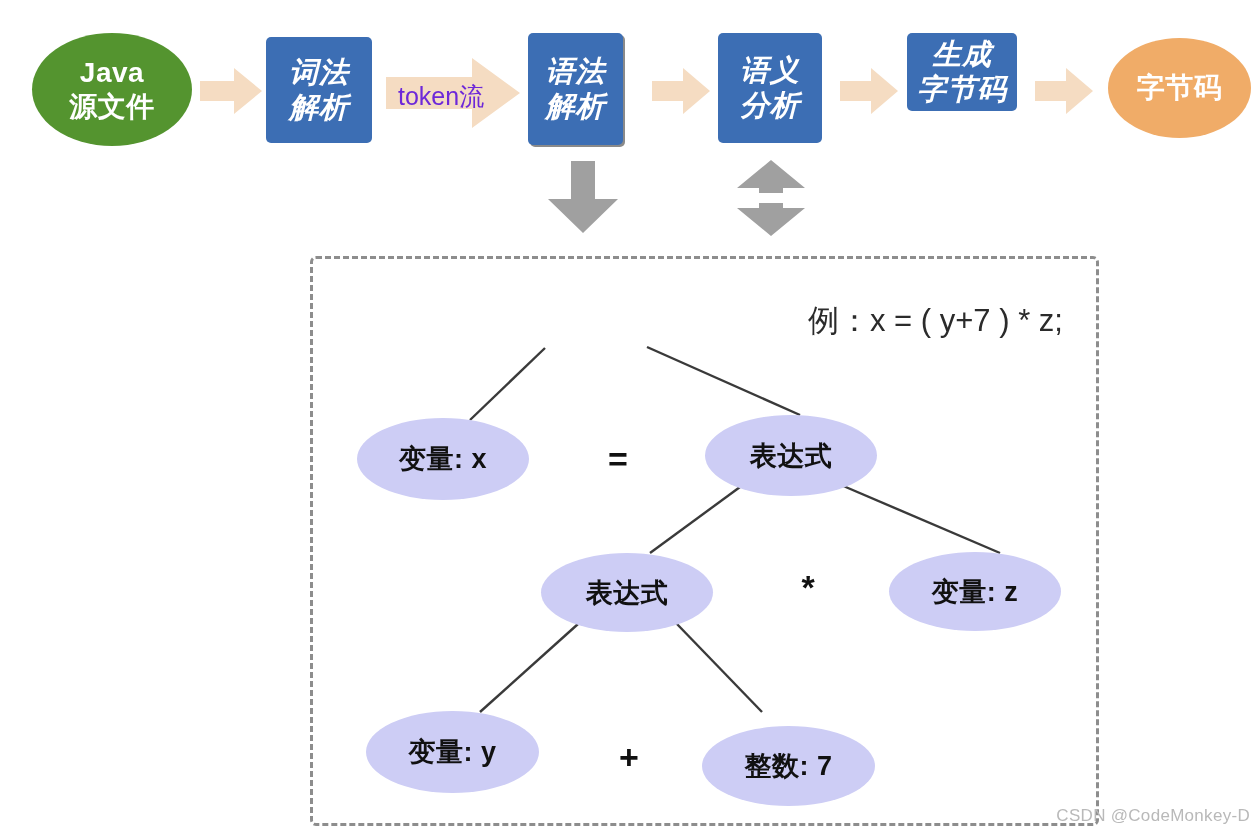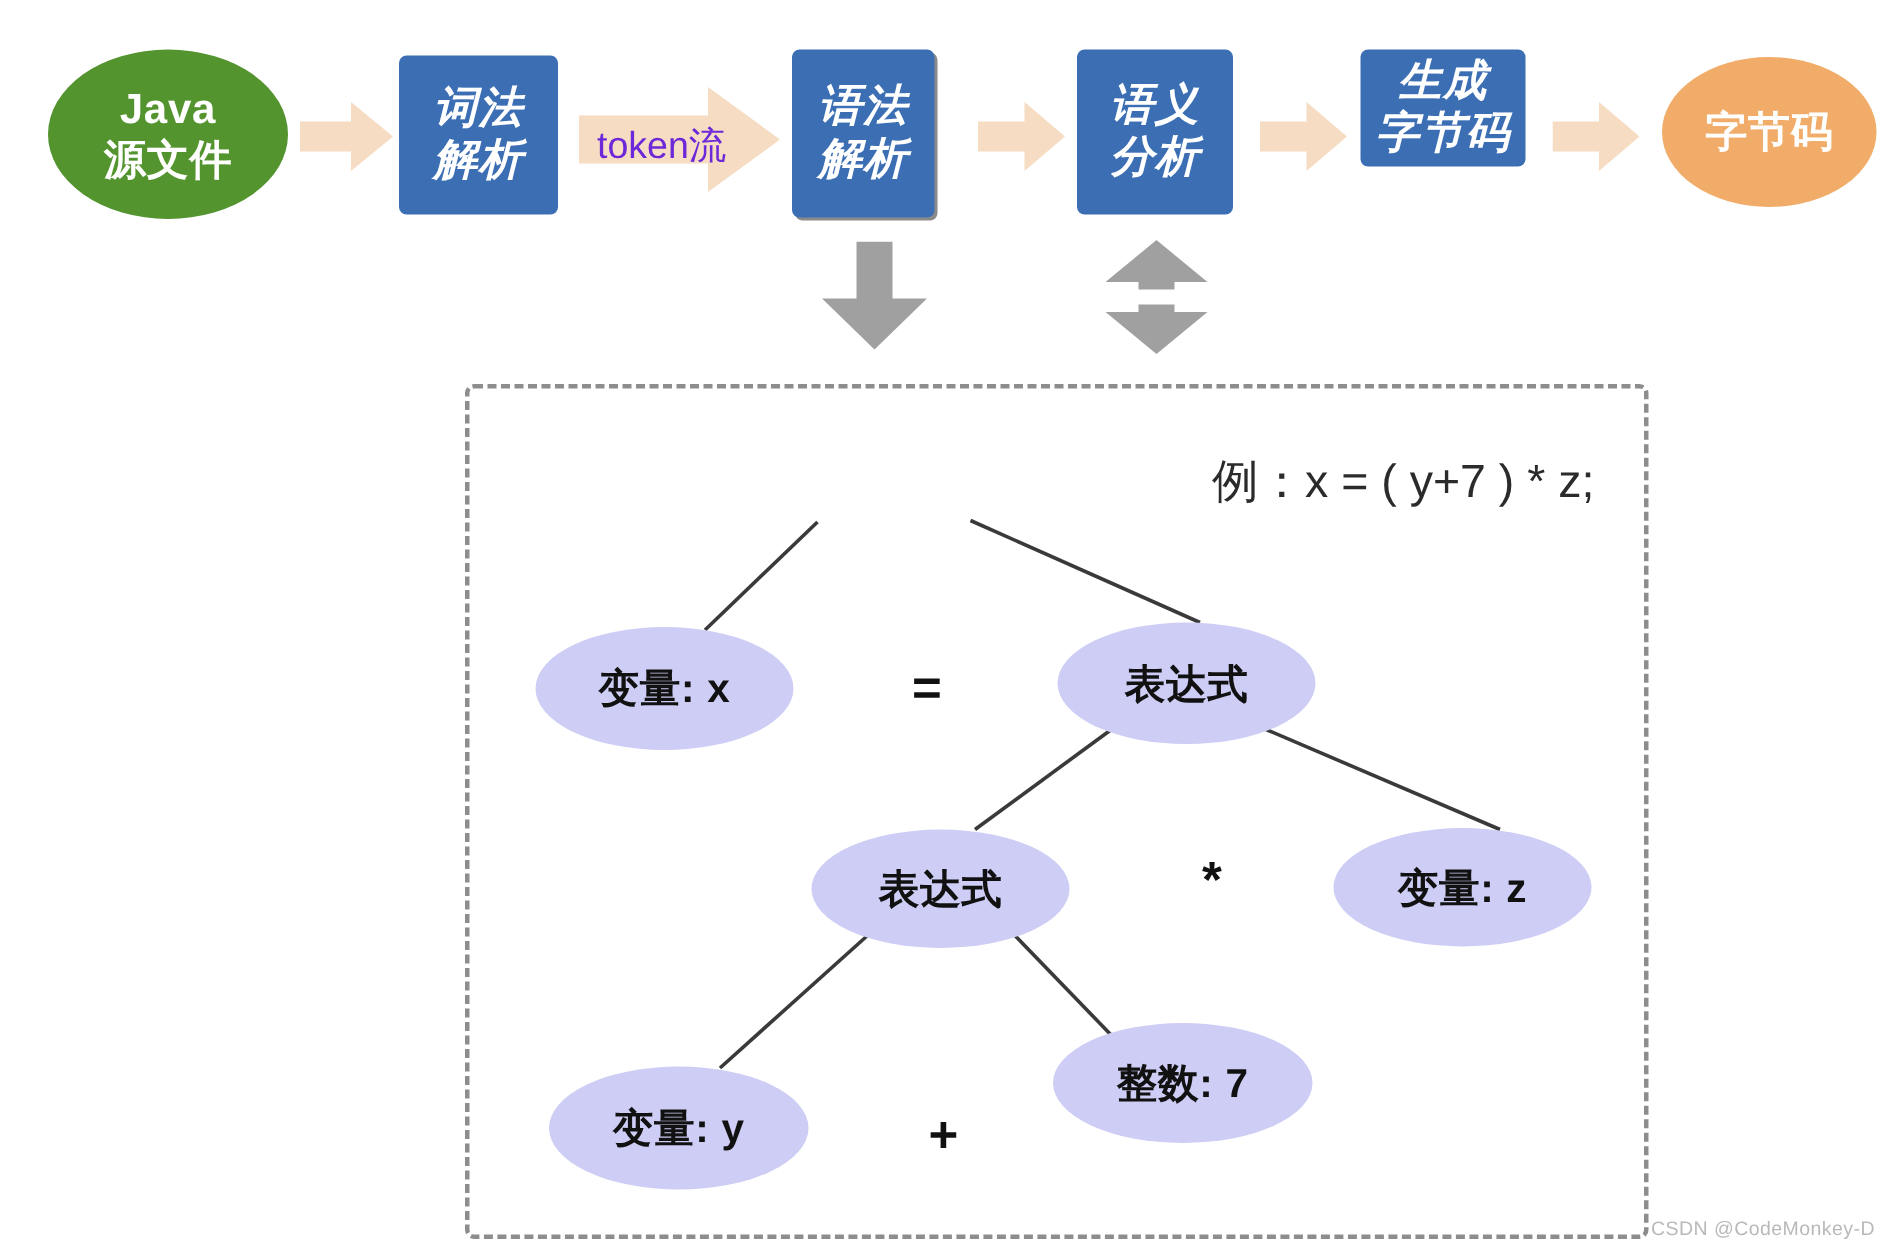--- a/index.html
+++ b/index.html
@@ -105,21 +105,21 @@
     font-size: 31px;
     color: #2b2b2b;
     white-space: nowrap;
     letter-spacing: 0px;
   }
 
   .watermark {
     position: absolute;
     right: 8px;
     bottom: 10px;
-    font-size: 13px;
+    font-size: 17px;
     color: #b9b9b9;
     white-space: nowrap;
     letter-spacing: .3px;
   }
 </style>
 </head>
 <body>
 
 <div id="stage">
 
@@ -212,21 +212,21 @@
   </div>
 
   <div class="ast-node" style="left:889px; top:552px; width:172px; height:79px;">
     <span>变量: z</span>
   </div>
 
   <div class="ast-node" style="left:366px; top:711px; width:173px; height:82px;">
     <span>变量: y</span>
   </div>
 
-  <div class="ast-node" style="left:702px; top:682px; width:173px; height:80px;align-items:center;">
+  <div class="ast-node" style="left:702px; top:726px; width:173px; height:80px;align-items:center;">
     <span>整数: 7</span>
   </div>
 
   <div class="ast-op" style="left:602px; top:440px; width:32px; font-size:34px;">=</div>
   <div class="ast-op" style="left:792px; top:568px; width:32px; font-size:34px;">*</div>
   <div class="ast-op" style="left:613px; top:738px; width:32px; font-size:34px;">+</div>
 
   <div class="example-text" style="left:808px; top:300px;">例：x = ( y+7 ) * z;</div>
 
   <div class="watermark">CSDN @CodeMonkey-D</div>

